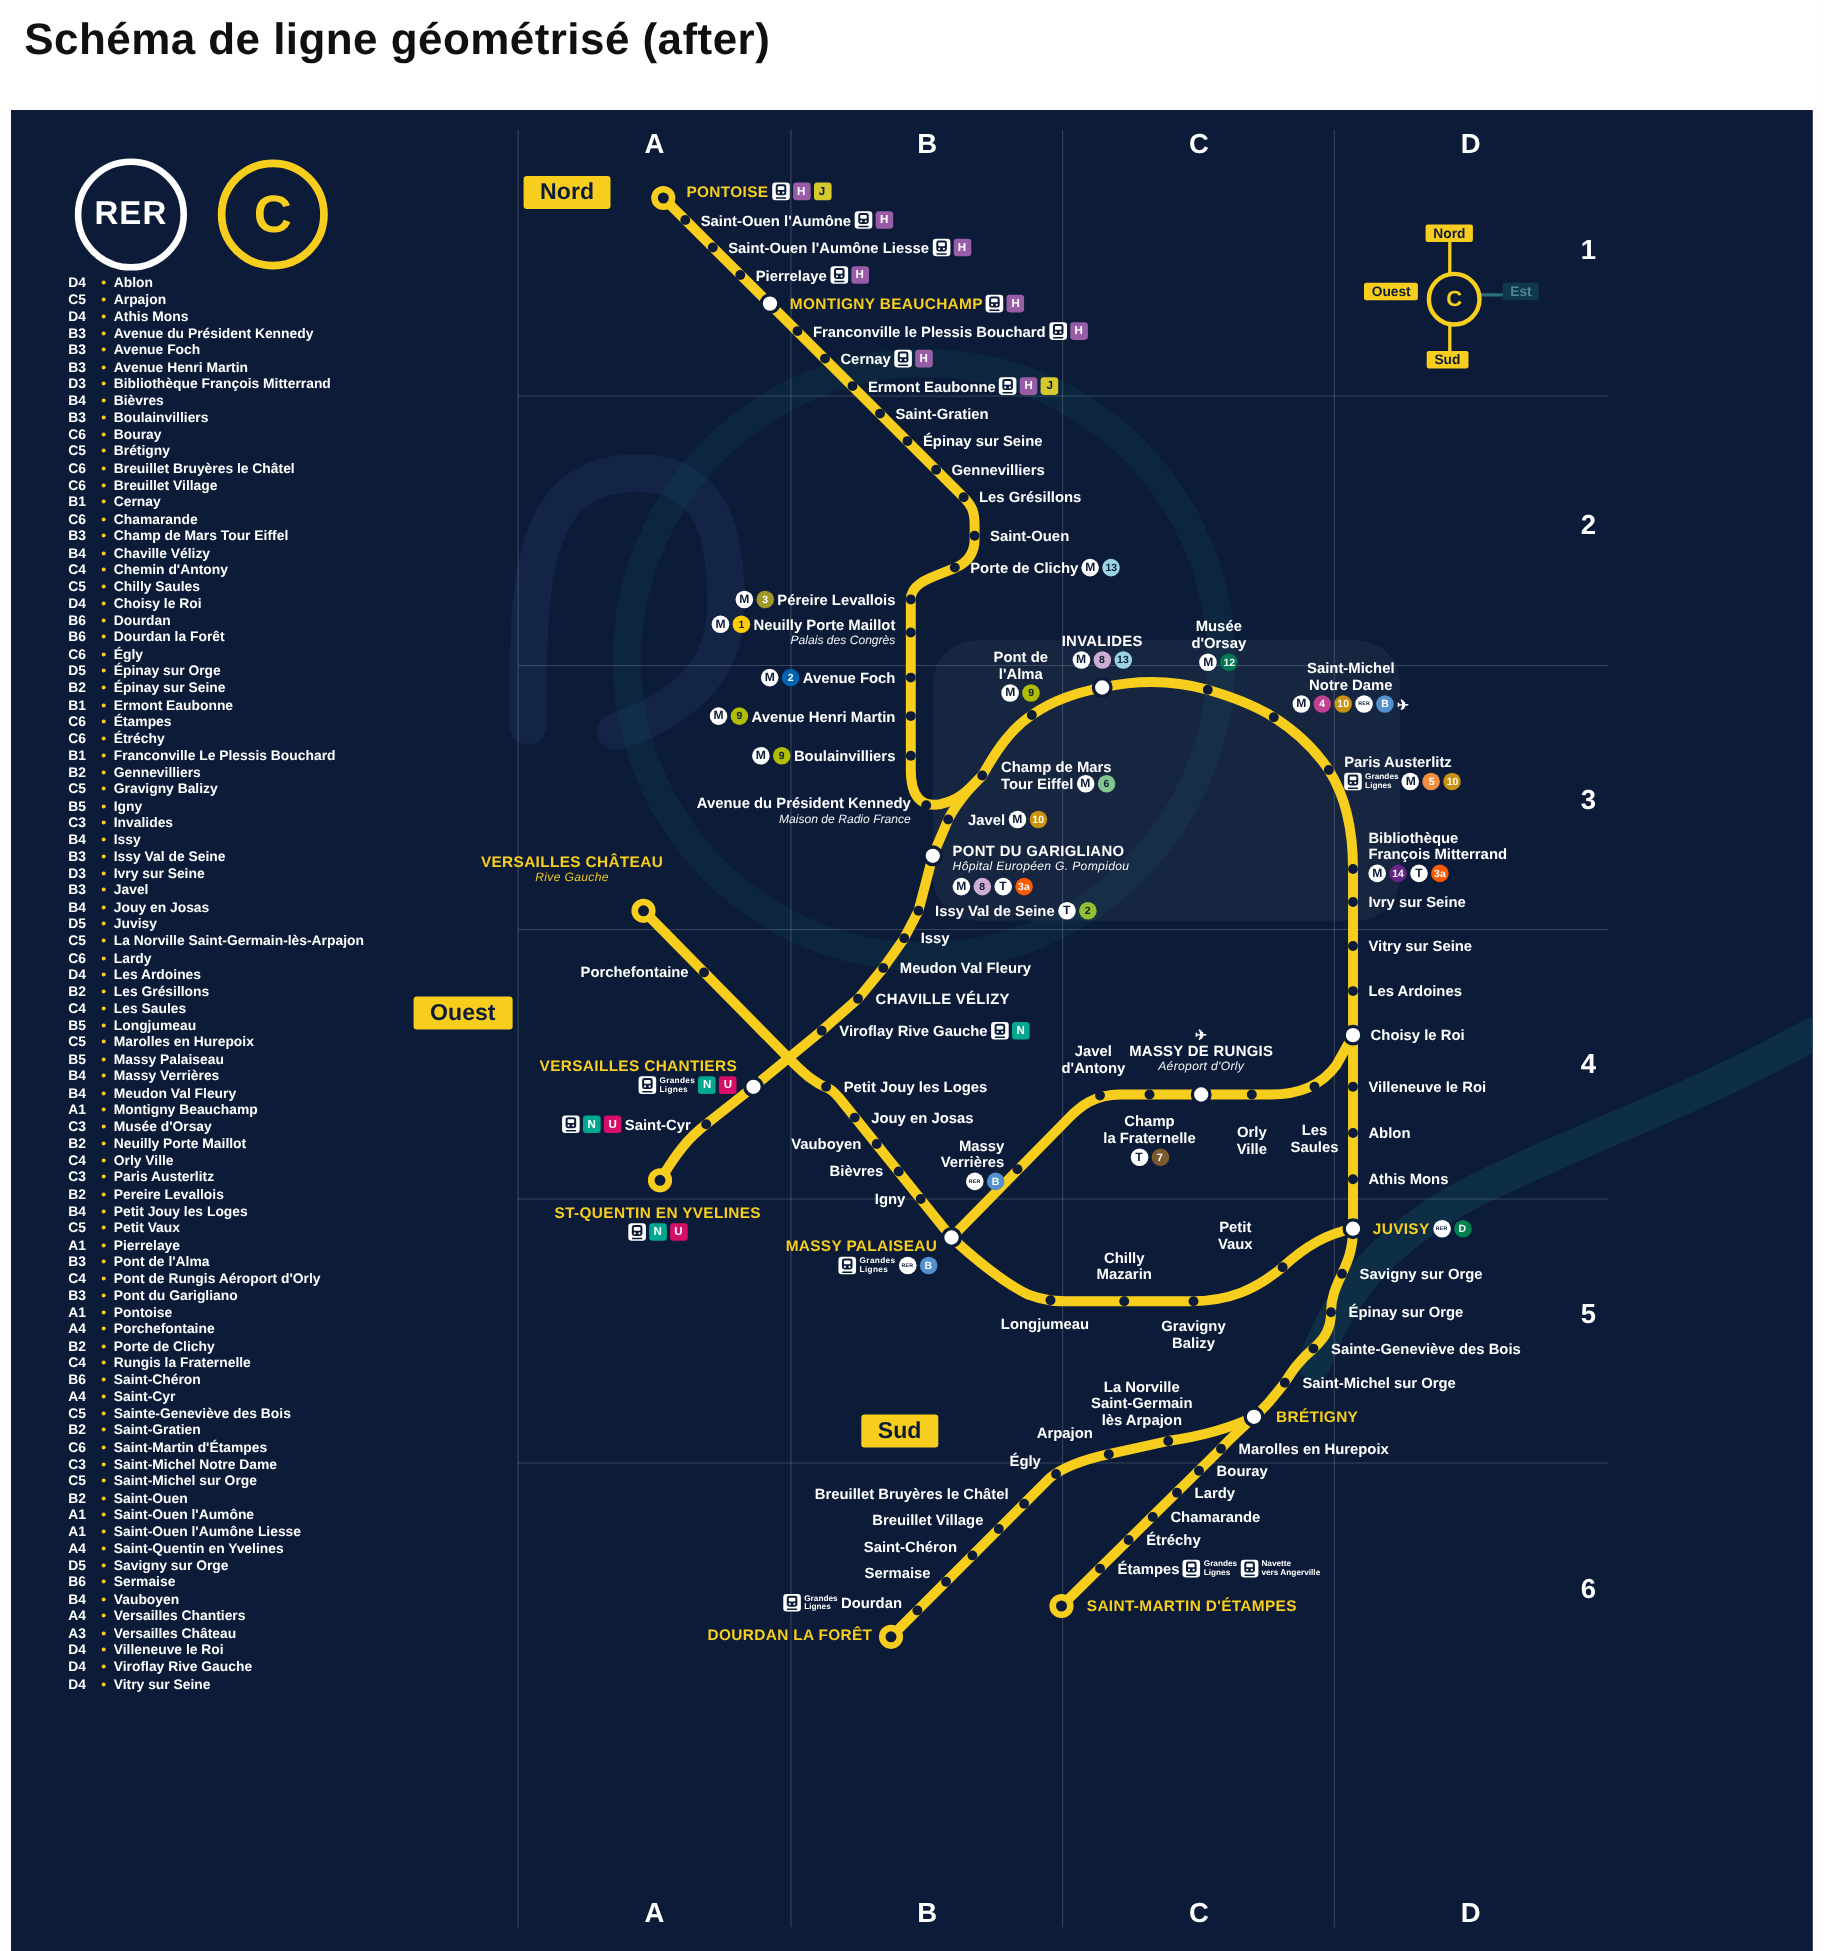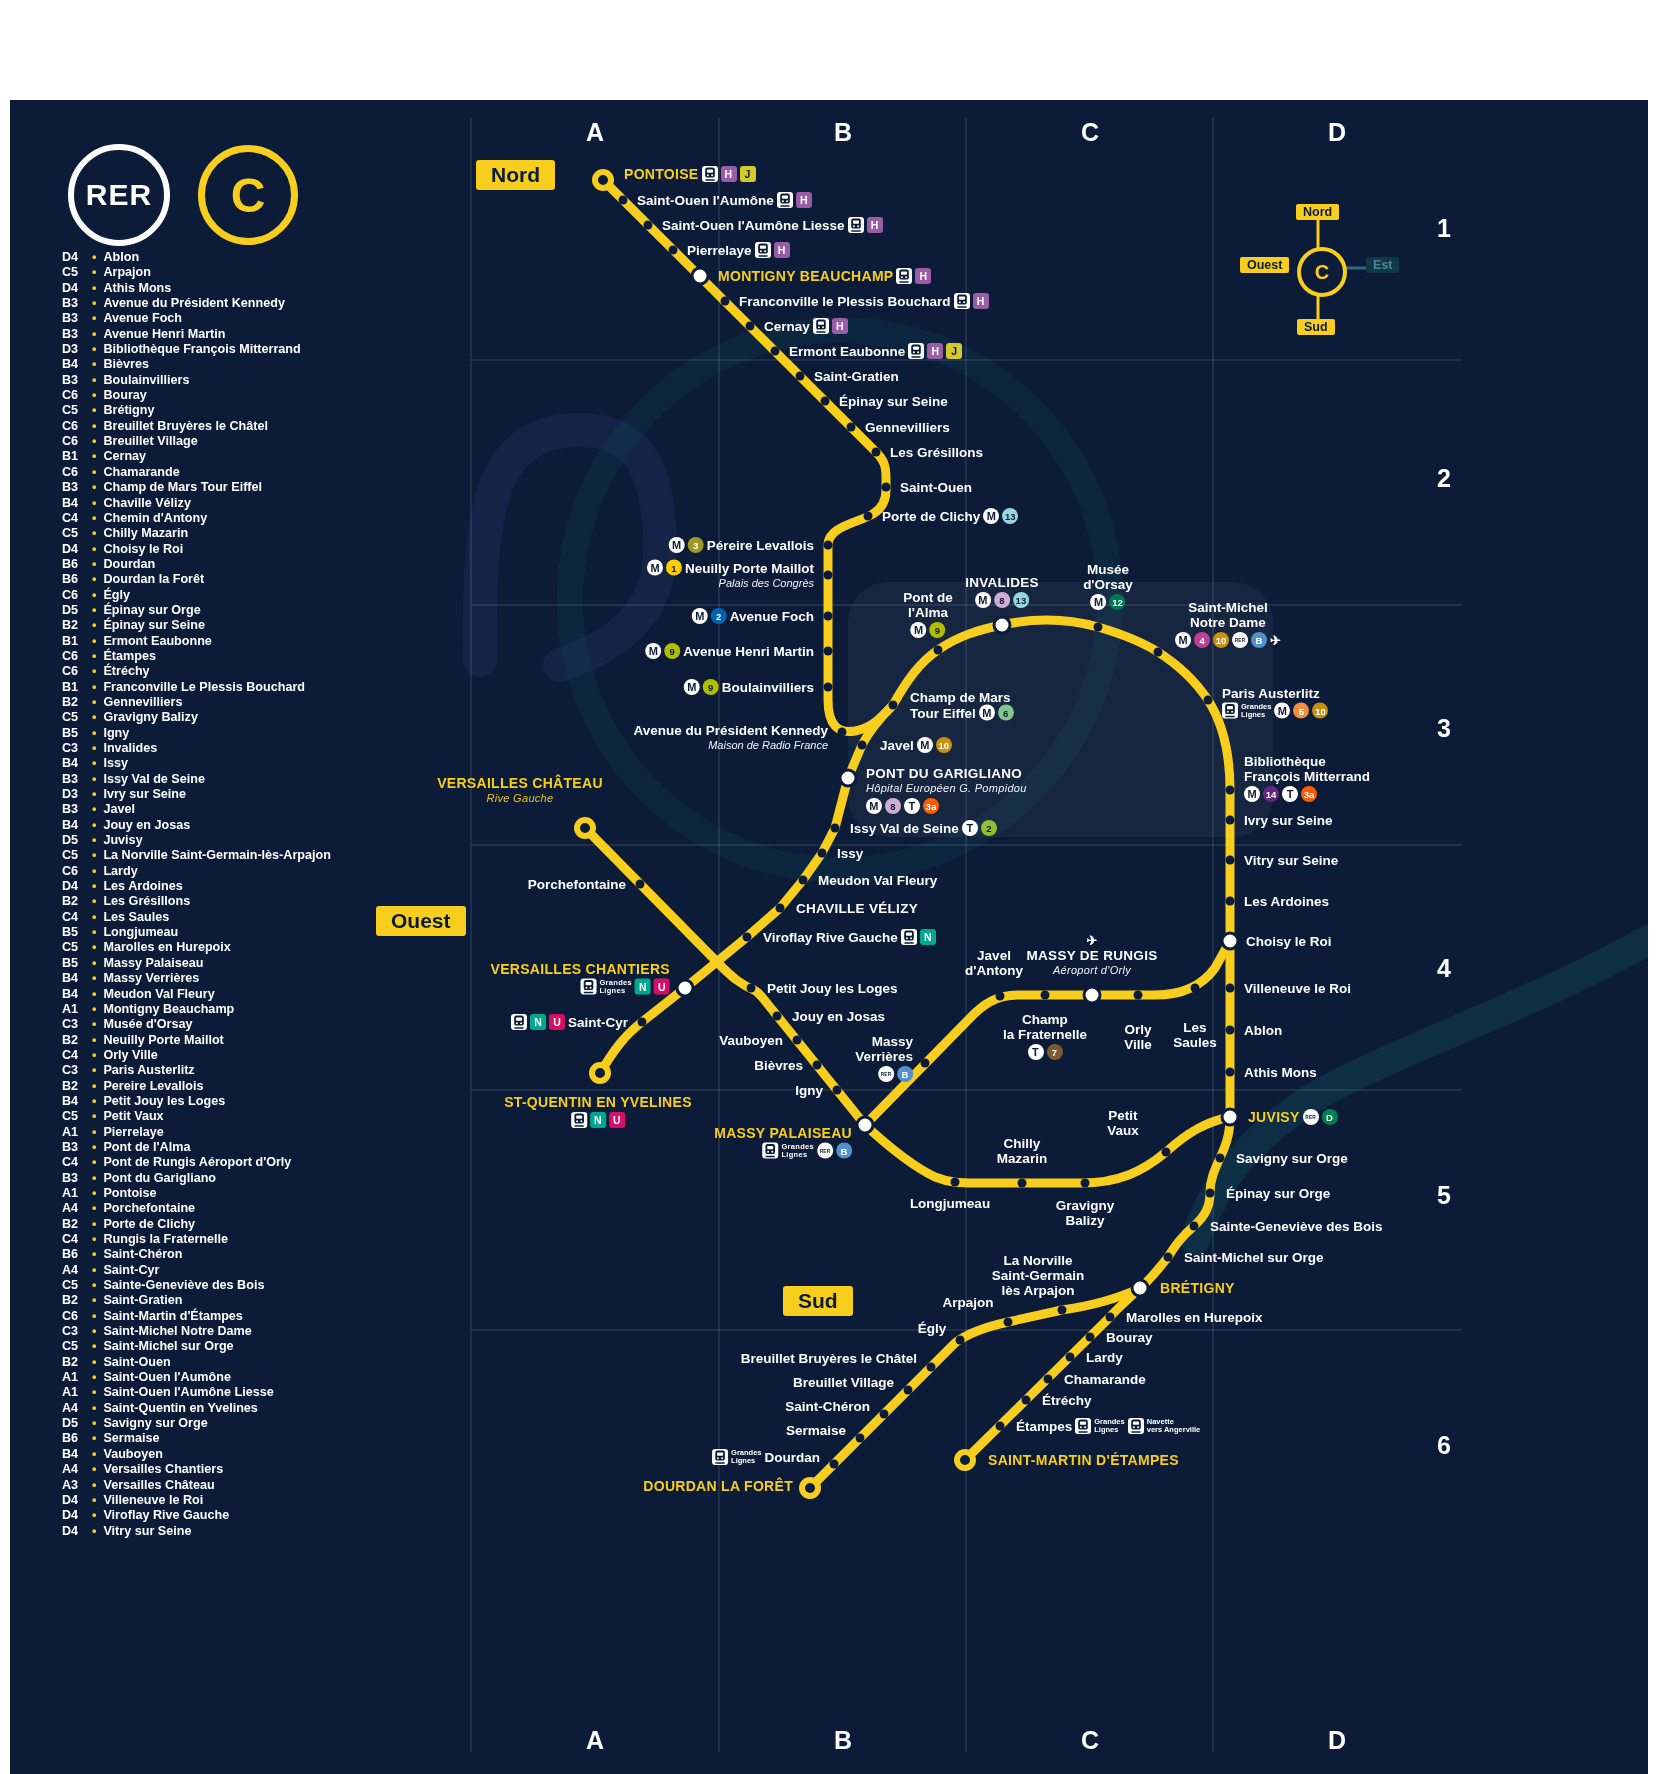--- a/index.html
+++ b/index.html
@@ -46,20 +46,21 @@
   .compass{position:absolute;left:1218px;top:98px;width:200px;height:150px;z-index:7}
   .compass svg{position:absolute;left:0;top:0}
   .cbox{position:absolute;background:#F8CE1E;color:#0C1C38;font-weight:bold;font-size:12.5px;padding:1px 7px;border-radius:2px}
   .cbox.est{background:#11384A;color:#4E8598}
   .cring{position:absolute;left:69px;top:49px;width:42px;height:42px;border:4px solid #F8CE1E;border-radius:50%;display:flex;align-items:center;justify-content:center;color:#F8CE1E;font-size:20px;font-weight:bold;background:#0C1C38}
 </style>
 </head>
 <body>
 
 <div class="page">
+  <h1 class="title">Schéma de ligne géométrisé (after)</h1>
 
   <div class="panel">
     <svg id="map-svg">
         <path d="M 470,560 C 470,430 470,330 570,330 C 640,330 650,390 650,450 C 650,510 610,545 550,565" fill="none" stroke="#1B2C55" stroke-width="34" stroke-linecap="round" opacity="0.5"></path>
         <circle cx="830" cy="500" r="270" fill="none" stroke="#0F4D5C" stroke-width="26" opacity="0.22"></circle>
         <path d="M 1638,840 C 1530,900 1440,930 1340,978 C 1248,1022 1205,1080 1185,1140" fill="none" stroke="#0F4D5C" stroke-width="30" stroke-linecap="round" opacity="0.38"></path>
         <rect x="838" y="482" width="425" height="255" rx="40" fill="#ffffff" opacity="0.045"></rect>
         <line x1="461" y1="18" x2="461" y2="1652" stroke="rgba(255,255,255,0.18)" stroke-width="1"></line>
         <line x1="709" y1="18" x2="709" y2="1652" stroke="rgba(255,255,255,0.18)" stroke-width="1"></line>
         <line x1="956" y1="18" x2="956" y2="1652" stroke="rgba(255,255,255,0.18)" stroke-width="1"></line>
@@ -257,21 +258,21 @@
           <span>Chaville Vélizy</span>
         </div>
         <div class="idx">
           <span class="ref">C4</span>
           <span class="bt">•</span>
           <span>Chemin d'Antony</span>
         </div>
         <div class="idx">
           <span class="ref">C5</span>
           <span class="bt">•</span>
-          <span>Chilly Mazarin</span>
+          <span>Chilly Saules</span>
         </div>
         <div class="idx">
           <span class="ref">D4</span>
           <span class="bt">•</span>
           <span>Choisy le Roi</span>
         </div>
         <div class="idx">
           <span class="ref">B6</span>
           <span class="bt">•</span>
           <span>Dourdan</span>

